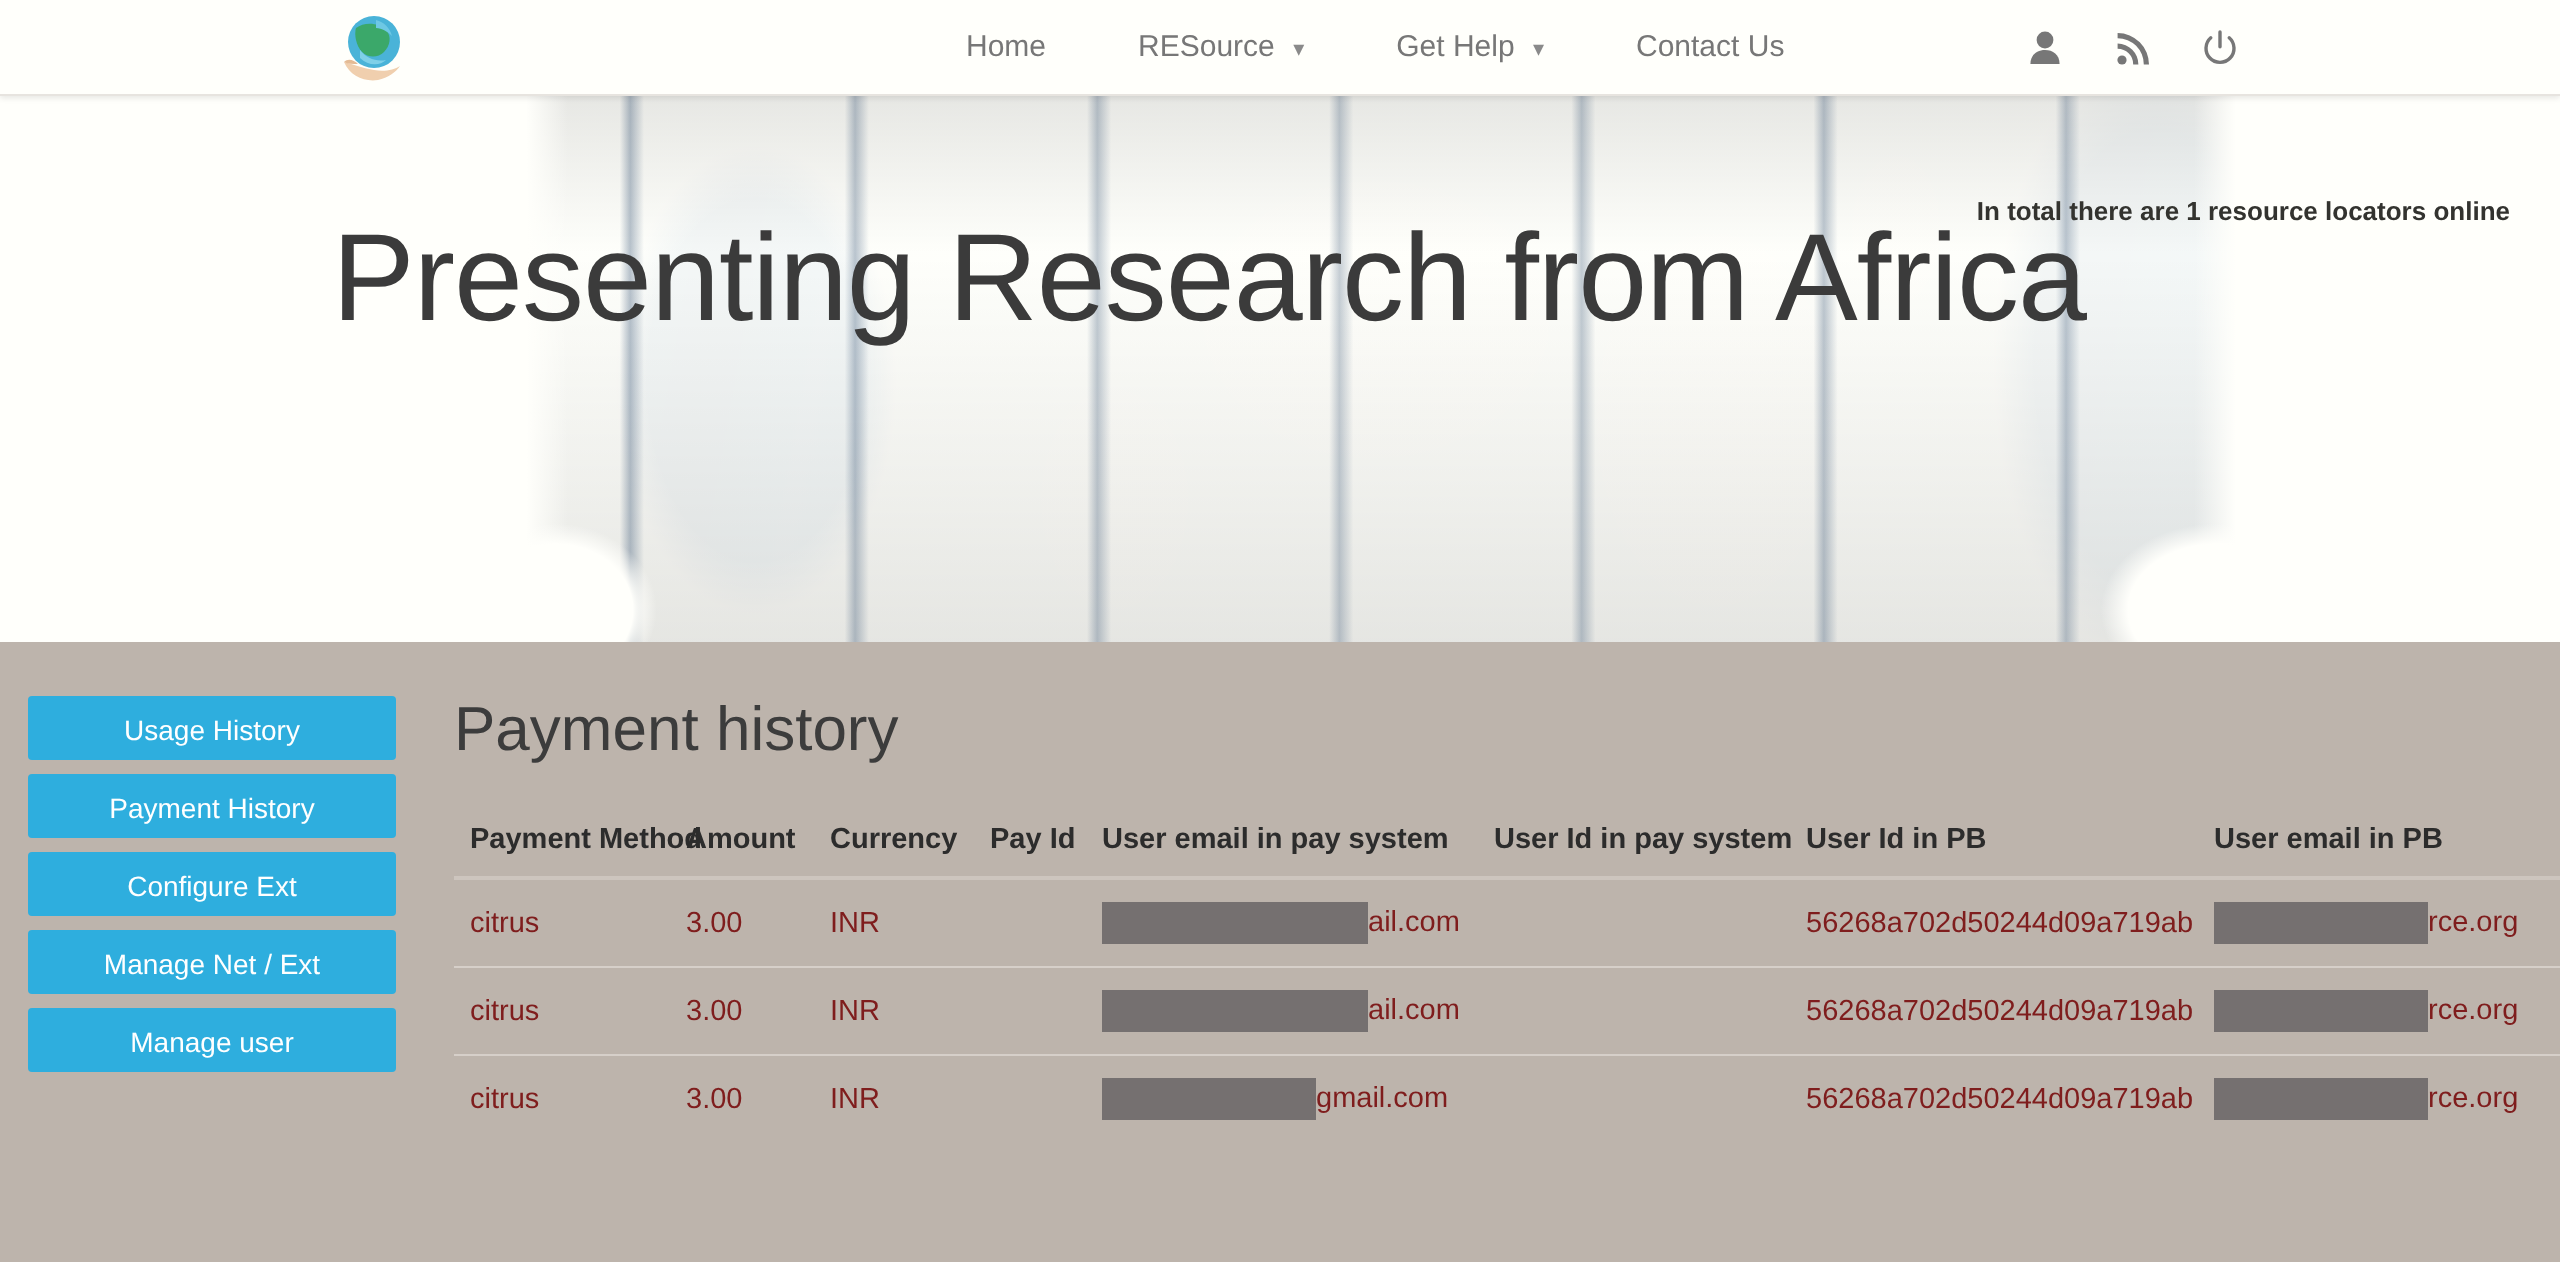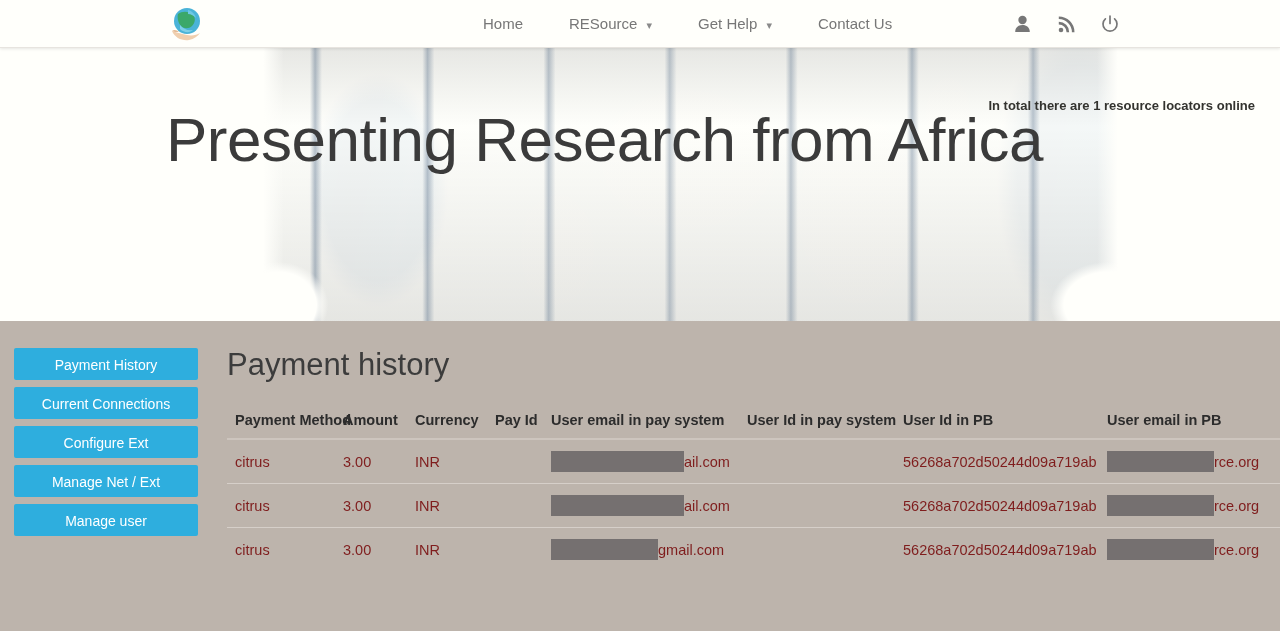--- a/index.html
+++ b/index.html
@@ -306,22 +306,22 @@
   <div class="online-status">In total there are 1 resource locators online</div>
 
   <div class="hero-text">
     <h1 class="hero-title">Presenting Research from Africa</h1>
   </div>
 </div>
 
 <div class="content">
 
   <div class="sidebar">
+    <button class="side-btn">Usage History</button>
     <button class="side-btn">Payment History</button>
-    <button class="side-btn">Current Connections</button>
     <button class="side-btn">Configure Ext</button>
     <button class="side-btn">Manage Net / Ext</button>
     <button class="side-btn">Manage user</button>
   </div>
 
   <div class="main">
     <h2 class="page-title">Payment history</h2>
 
     <table class="pay-table">
       <colgroup>

